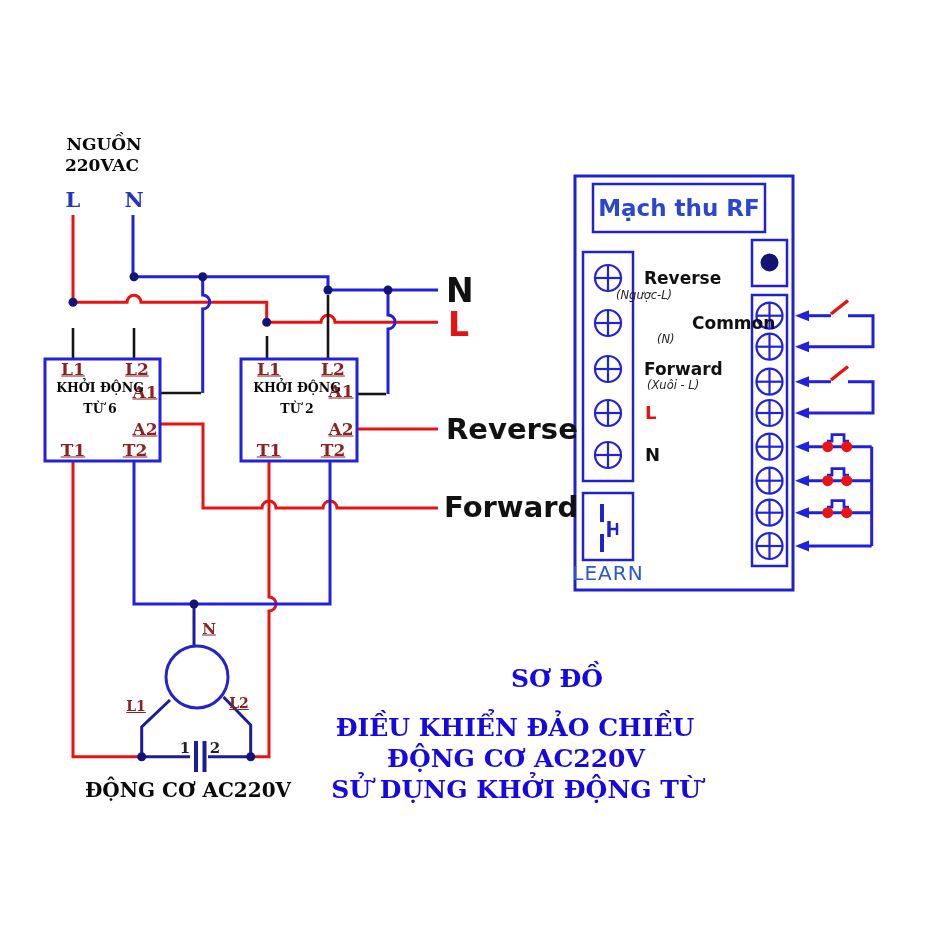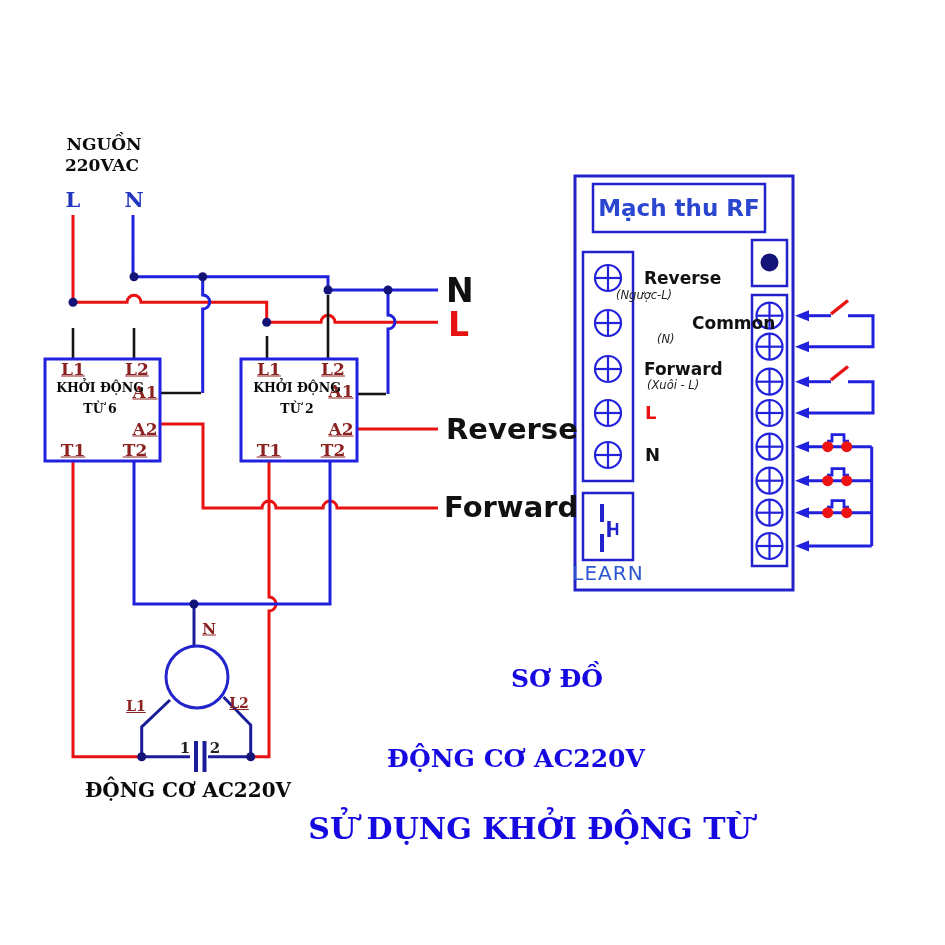--- a/index.html
+++ b/index.html
@@ -203,16 +203,17 @@
 <div class="lbl" style="left:608px;top:573px;font-size:20px;color:#2b57cf;letter-spacing:1px;">LEARN</div>
 
 <div class="lbl serif maroon" style="left:209px;top:629px;font-size:15px;">N</div>
 <div class="lbl serif maroon" style="left:136px;top:706px;font-size:14px;">L1</div>
 <div class="lbl serif maroon" style="left:239px;top:703px;font-size:14px;">L2</div>
 <div class="lbl serif" style="left:185px;top:748px;font-size:15px;font-weight:bold;color:#222;">1</div>
 <div class="lbl serif" style="left:215px;top:748px;font-size:15px;font-weight:bold;color:#222;">2</div>
 <div class="lbl serif blk-bold" style="left:188px;top:790px;font-size:20px;">ĐỘNG CƠ AC220V</div>
 
 <div class="lbl serif title-line" style="left:520px;top:678px;font-size:25px;margin-left:37px;">SƠ ĐỒ</div>
+<div class="lbl serif title-line" style="left:515px;top:727px;font-size:25px;">ĐIỀU KHIỂN ĐẢO CHIỀU</div>
 <div class="lbl serif title-line" style="left:516px;top:758px;font-size:25px;">ĐỘNG CƠ AC220V</div>
-<div class="lbl serif title-line" style="left:530px;top:789px;font-size:30px;margin-top:40px;">SỬ DỤNG KHỞI ĐỘNG TỪ</div>
+<div class="lbl serif title-line" style="left:516px;top:789px;font-size:25px;">SỬ DỤNG KHỞI ĐỘNG TỪ</div>
 
 </div>
 
 </body></html>

